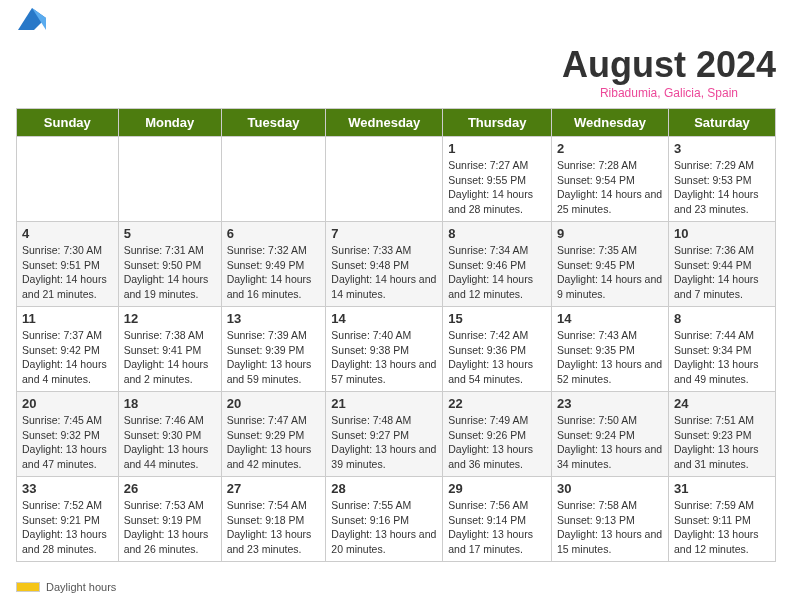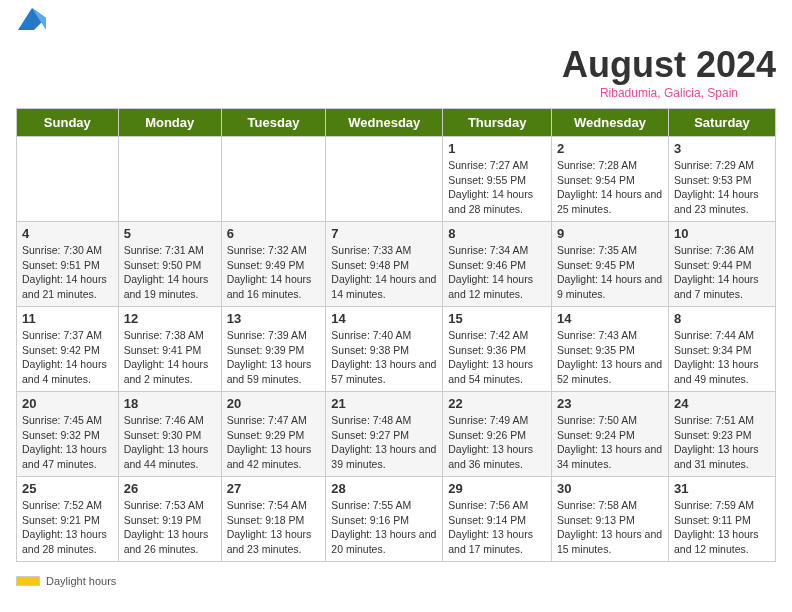--- a/index.html
+++ b/index.html
@@ -77,21 +77,21 @@
     }
     .day-info {
       color: #333;
       font-size: 10.5px;
       line-height: 1.4;
     }
     .empty-cell {
       background: #fff !important;
     }
     .footer-note {
-      margin-top: 13px;
+      margin-top: 19px;
       font-size: 11px;
       color: #555;
       display: flex;
       align-items: center;
       gap: 6px;
     }
     .daylight-bar {
       display: inline-block;
       width: 24px;
       height: 10px;
@@ -234,21 +234,21 @@
           <span class="day-number">23</span>
           <div class="day-info">Sunrise: 7:50 AM<br>Sunset: 9:24 PM<br>Daylight: 13 hours and 34 minutes.</div>
         </td>
         <td>
           <span class="day-number">24</span>
           <div class="day-info">Sunrise: 7:51 AM<br>Sunset: 9:23 PM<br>Daylight: 13 hours and 31 minutes.</div>
         </td>
       </tr>
       <tr>
         <td>
-          <span class="day-number">25</span>
+          <span class="day-number">33</span>
           <div class="day-info">Sunrise: 7:52 AM<br>Sunset: 9:21 PM<br>Daylight: 13 hours and 28 minutes.</div>
         </td>
         <td>
           <span class="day-number">26</span>
           <div class="day-info">Sunrise: 7:53 AM<br>Sunset: 9:19 PM<br>Daylight: 13 hours and 26 minutes.</div>
         </td>
         <td>
           <span class="day-number">27</span>
           <div class="day-info">Sunrise: 7:54 AM<br>Sunset: 9:18 PM<br>Daylight: 13 hours and 23 minutes.</div>
         </td>

